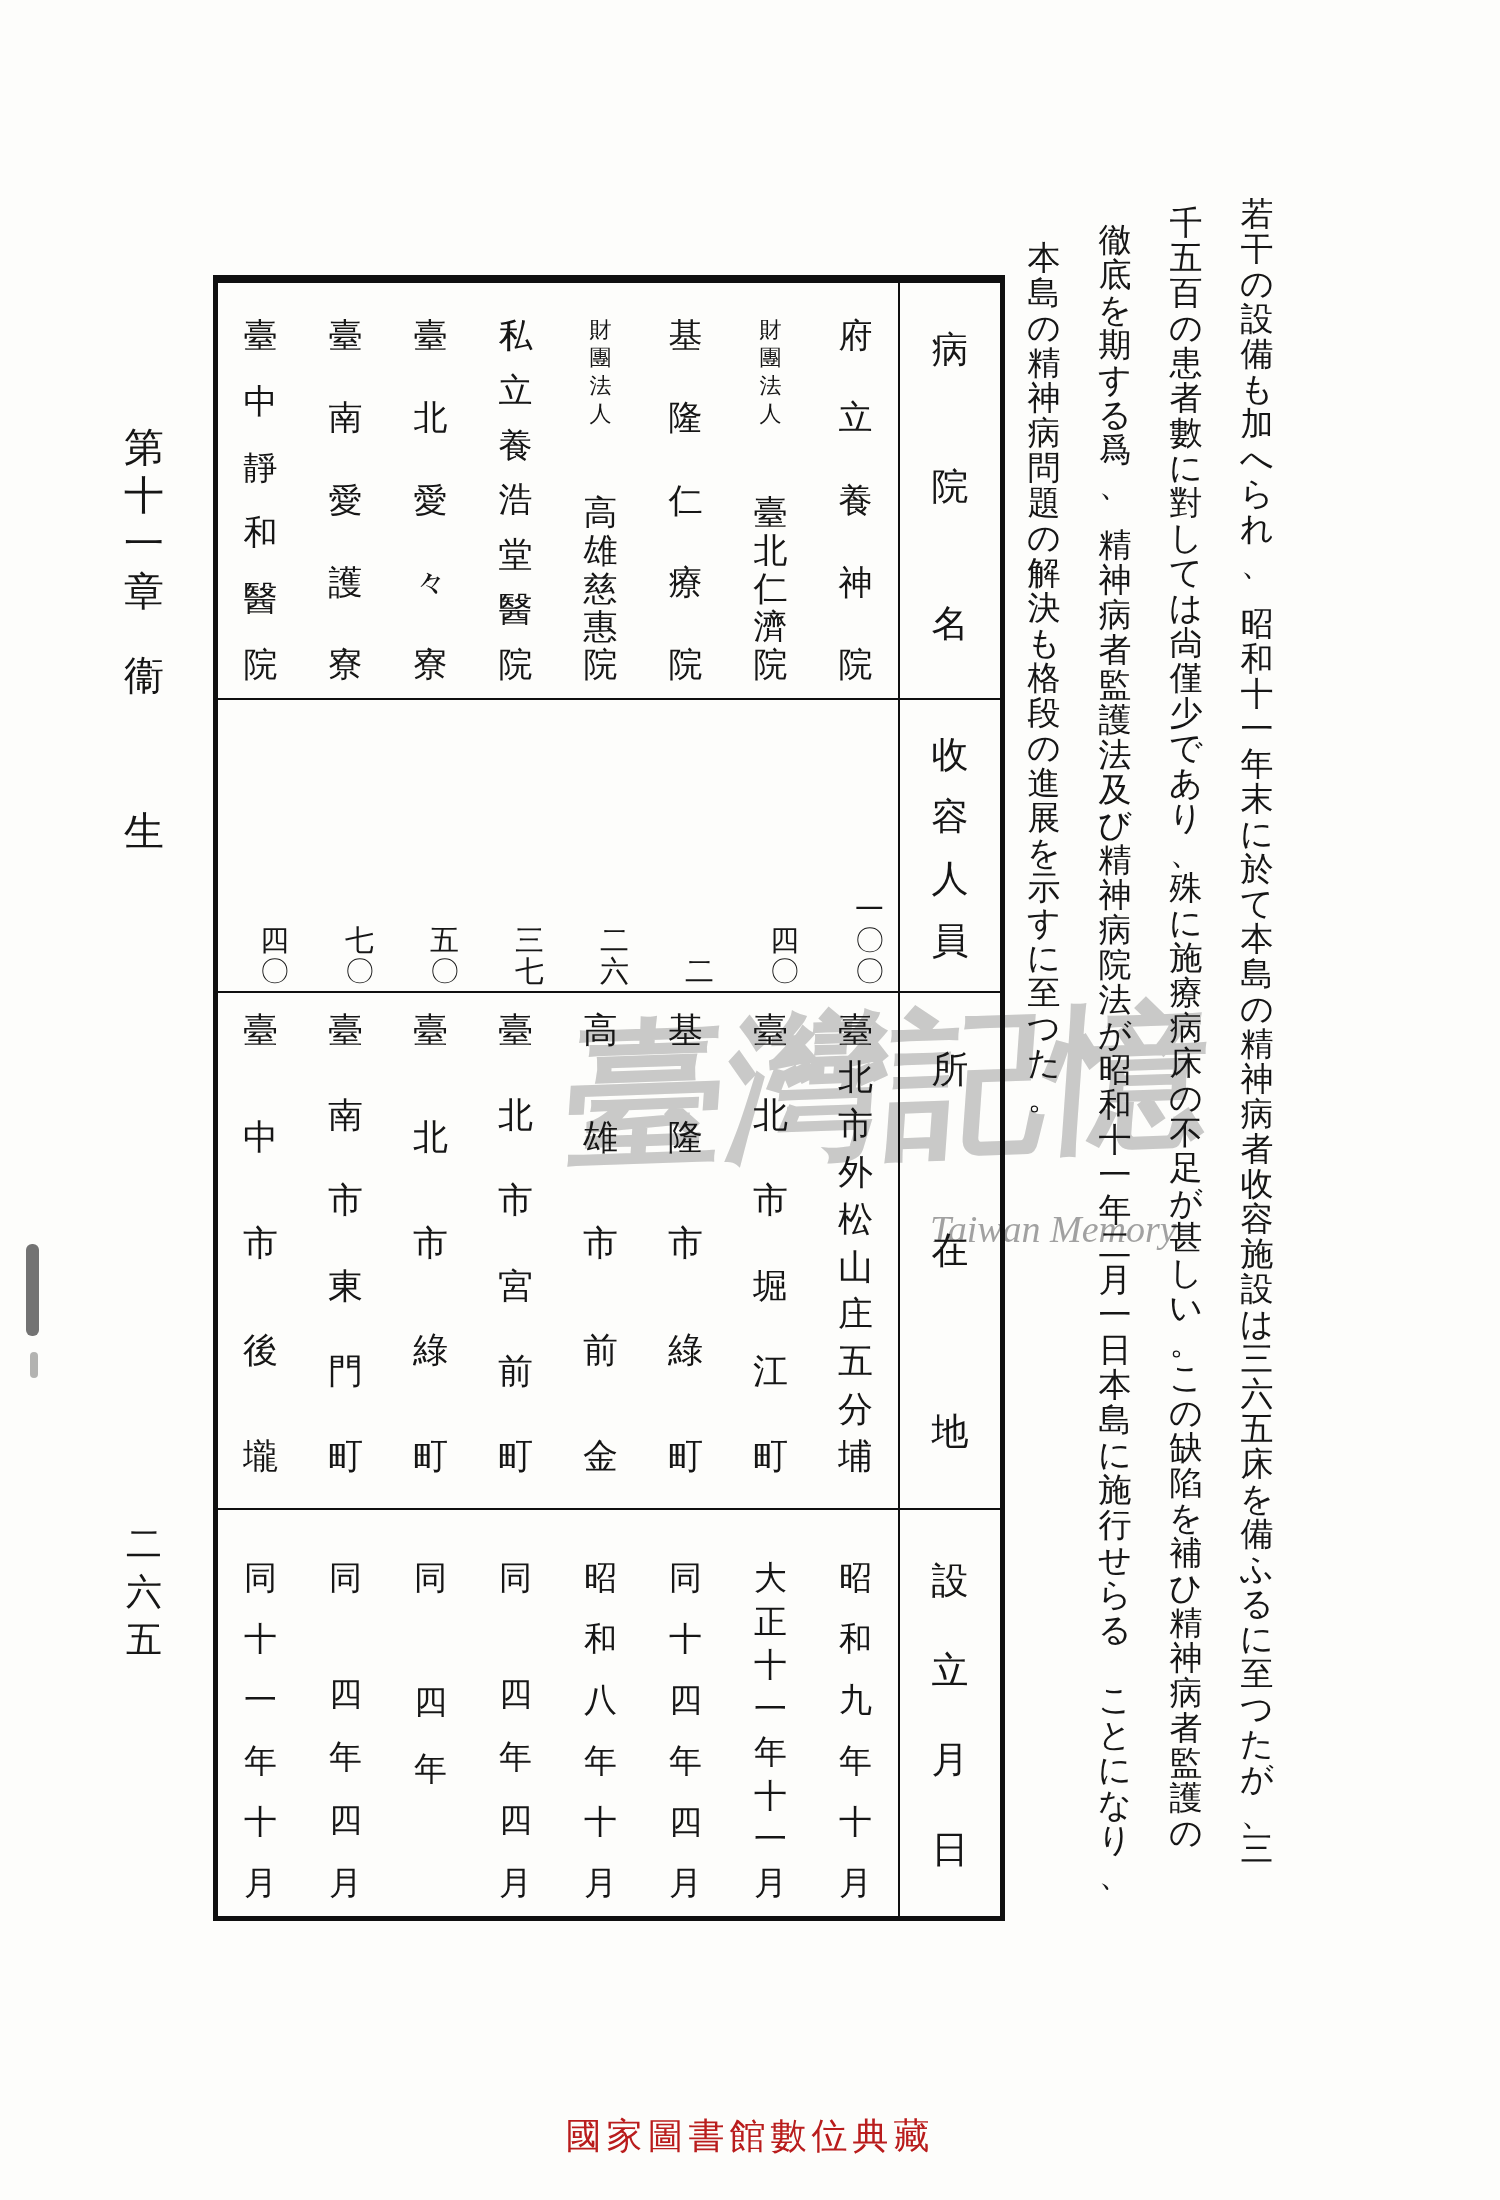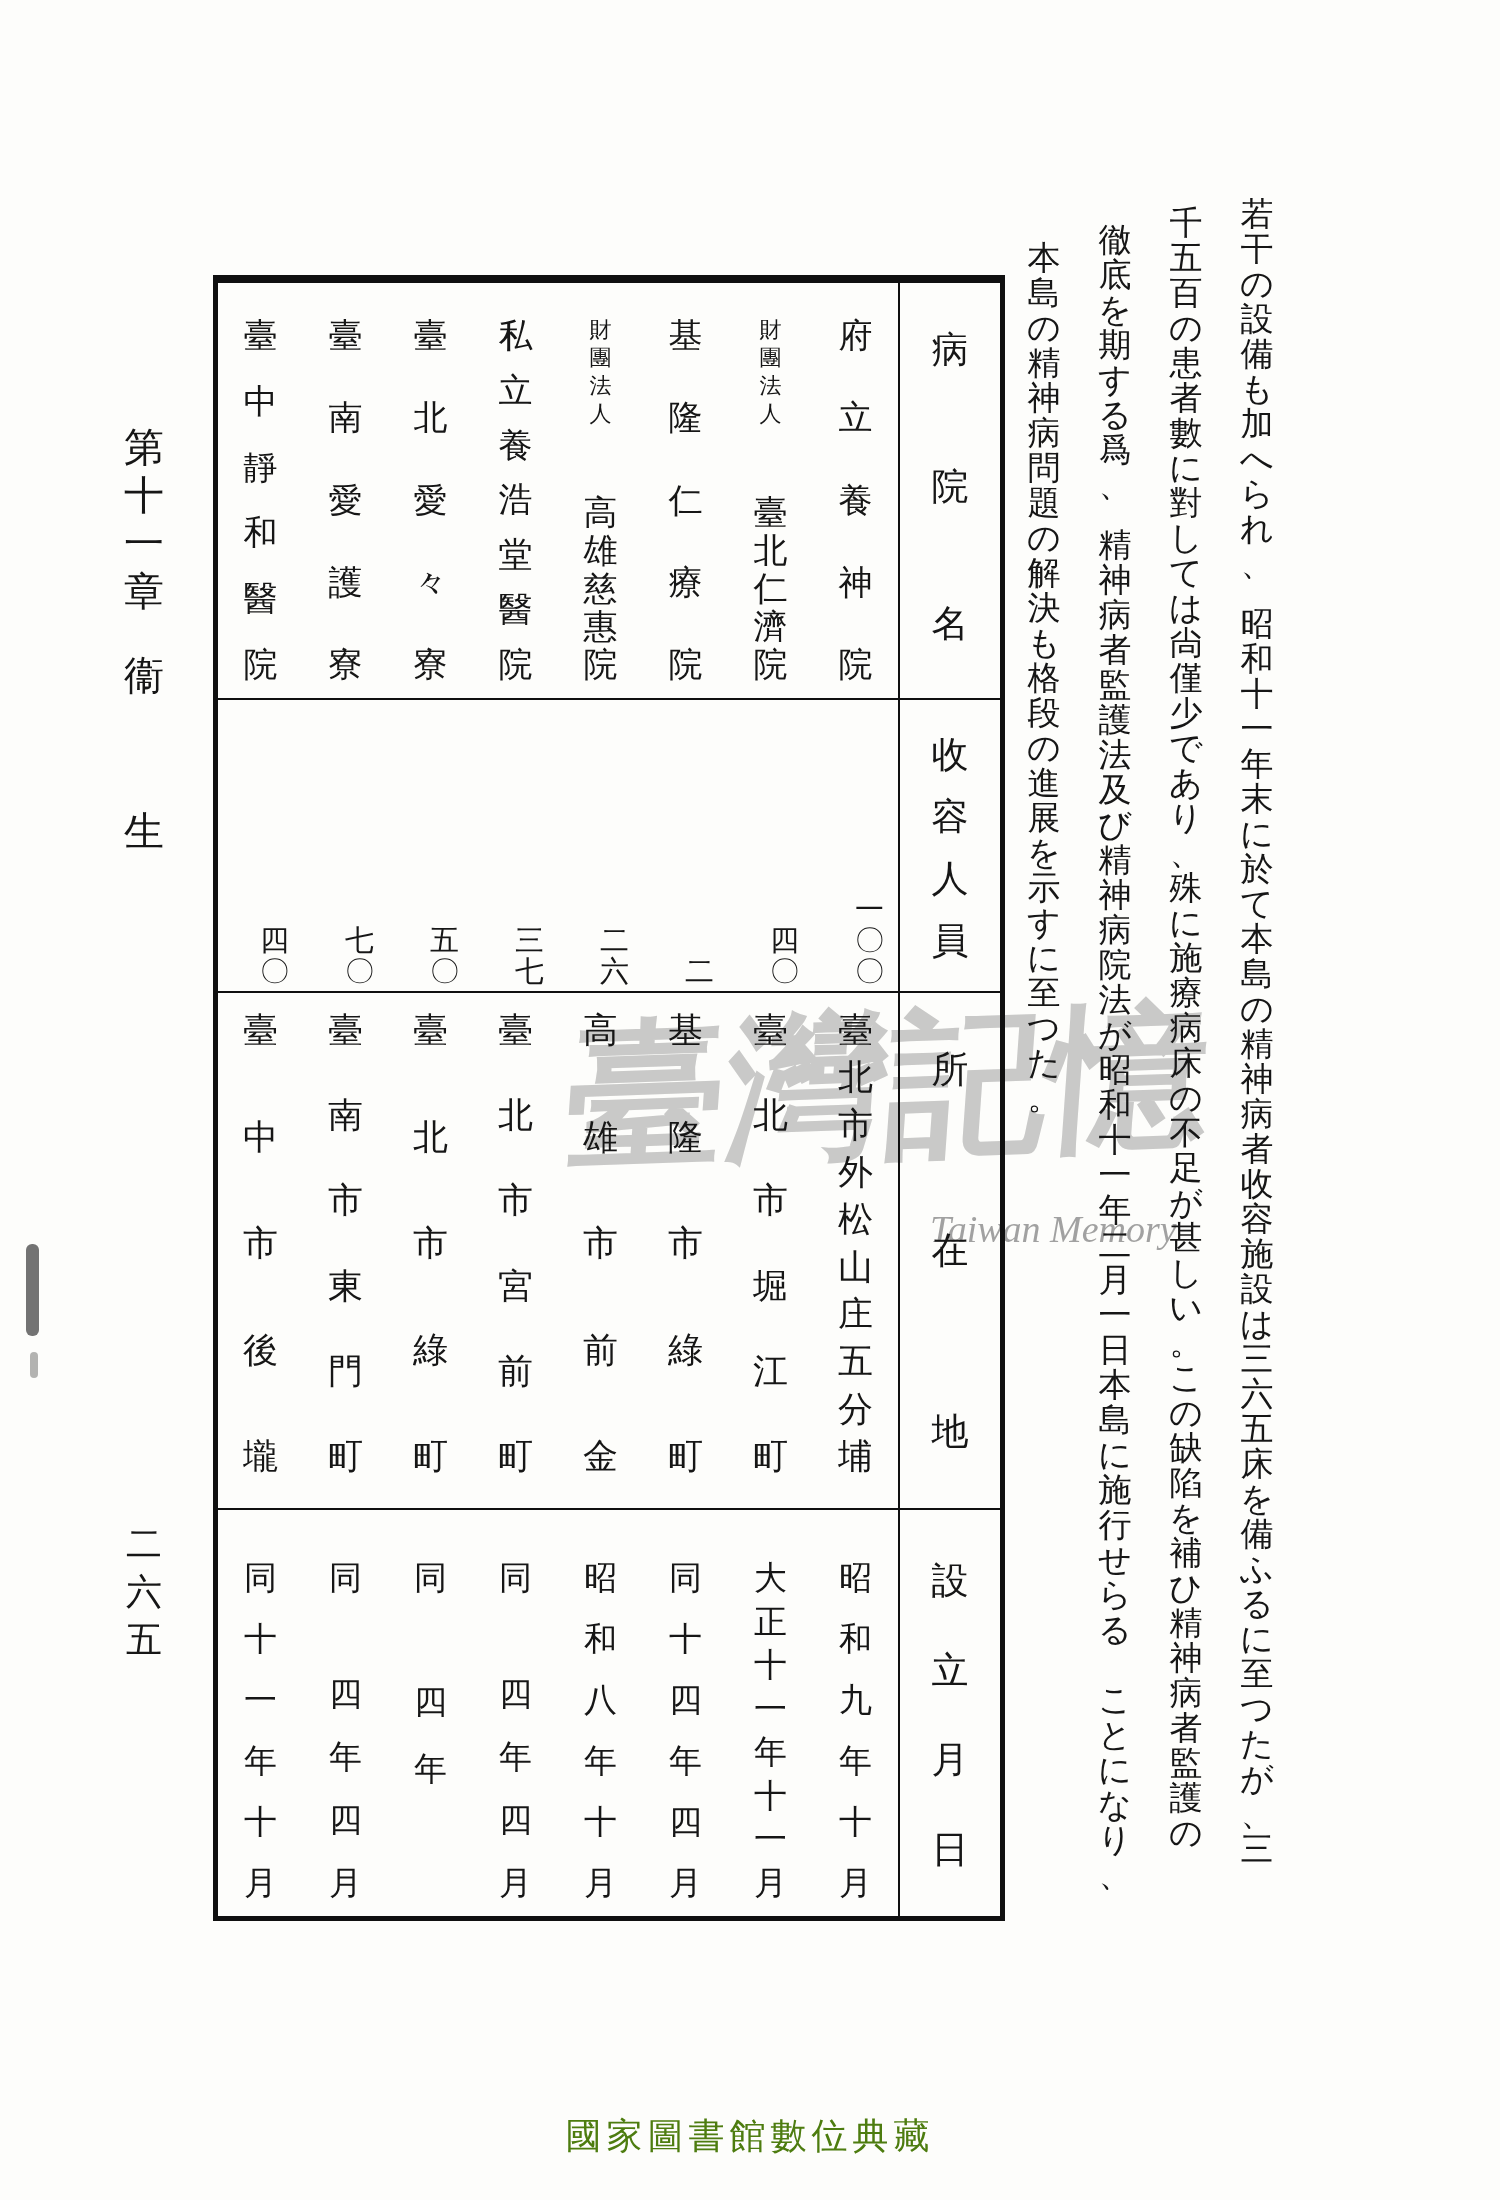--- a/index.html
+++ b/index.html
@@ -38,21 +38,21 @@
   .datec{padding:52px 0 16px;} .dt{font-size:33px;}
   
   .wm{position:absolute;left:568px;top:1008px;width:640px;height:300px;pointer-events:none;}
   .wm-cjk{position:absolute;left:0;top:0;font-size:158px;line-height:1;letter-spacing:2px;
           color:rgba(128,128,128,.42);font-weight:bold;white-space:nowrap;
           transform:skewX(-6deg) rotate(-2deg);}
   .wm-latin{position:absolute;left:362px;top:199px;font-size:38px;font-style:italic;
             color:rgba(105,105,105,.62);white-space:nowrap;}
   
   .footer{position:absolute;left:50%;top:2112px;transform:translateX(-50%);
-          font-size:36px;letter-spacing:5px;color:#4d7c0f;white-space:nowrap;}
+          font-size:36px;letter-spacing:5px;color:#b91c1c;white-space:nowrap;}
   
   .smudge1{position:absolute;left:26px;top:1244px;width:13px;height:92px;background:#2a2a2a;
            border-radius:6px;opacity:.65;}
   .smudge2{position:absolute;left:30px;top:1352px;width:8px;height:26px;background:#444;
            border-radius:4px;opacity:.4;}
 </style>
 </head>
 <body>
 
 <div class="page">

